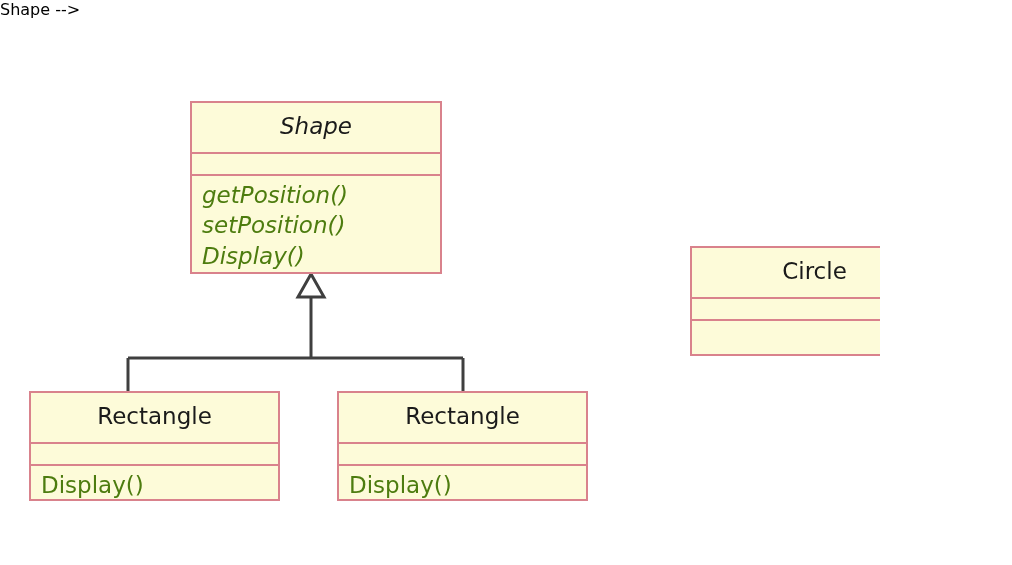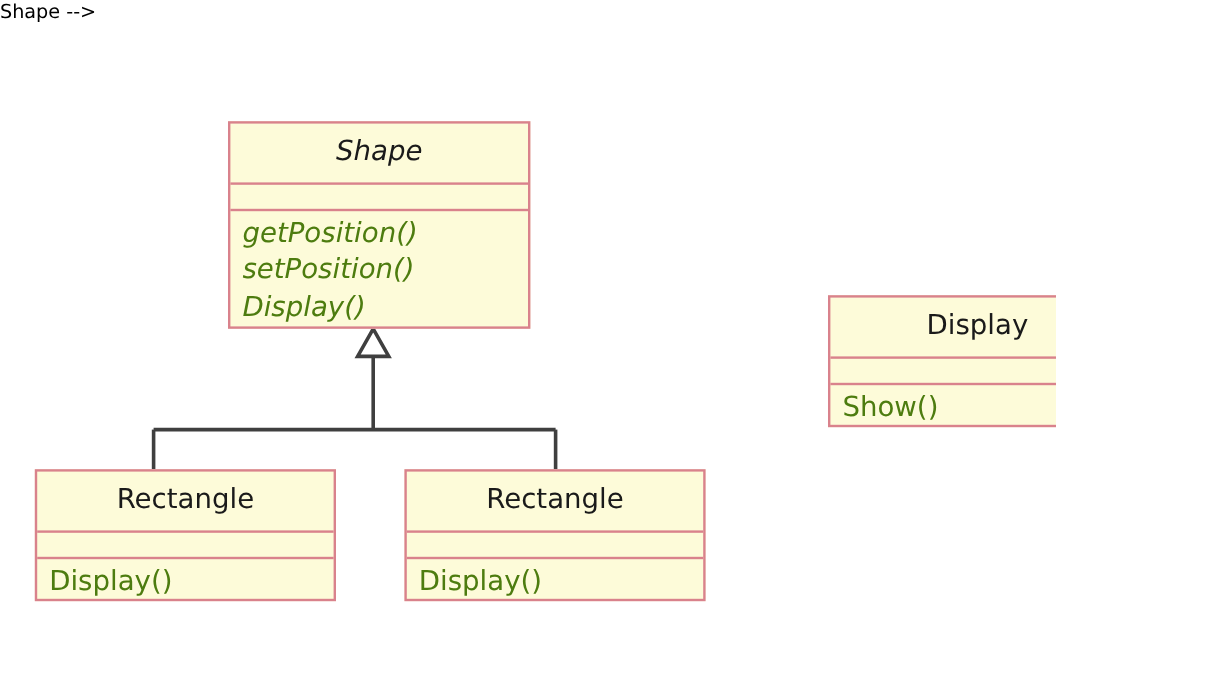--- a/index.html
+++ b/index.html
@@ -113,20 +113,17 @@
   <div class="uml-class" style="left:337px; top:391px; width:251px; height:110px;">
     <div class="uml-name">Rectangle</div>
     <div class="uml-attrs"></div>
     <div class="uml-methods">
       <div class="m">Display()</div>
     </div>
   </div>
 
   
   <div class="uml-class" style="left:690px; top:246px; width:249px; height:110px;">
-    <div class="uml-name">Display</div>
+    <div class="uml-name">Circle</div>
     <div class="uml-attrs"></div>
-    <div class="uml-methods">
-      <div class="m">Show()</div>
-    </div>
   </div>
 
 </div>
 
 </body></html>

